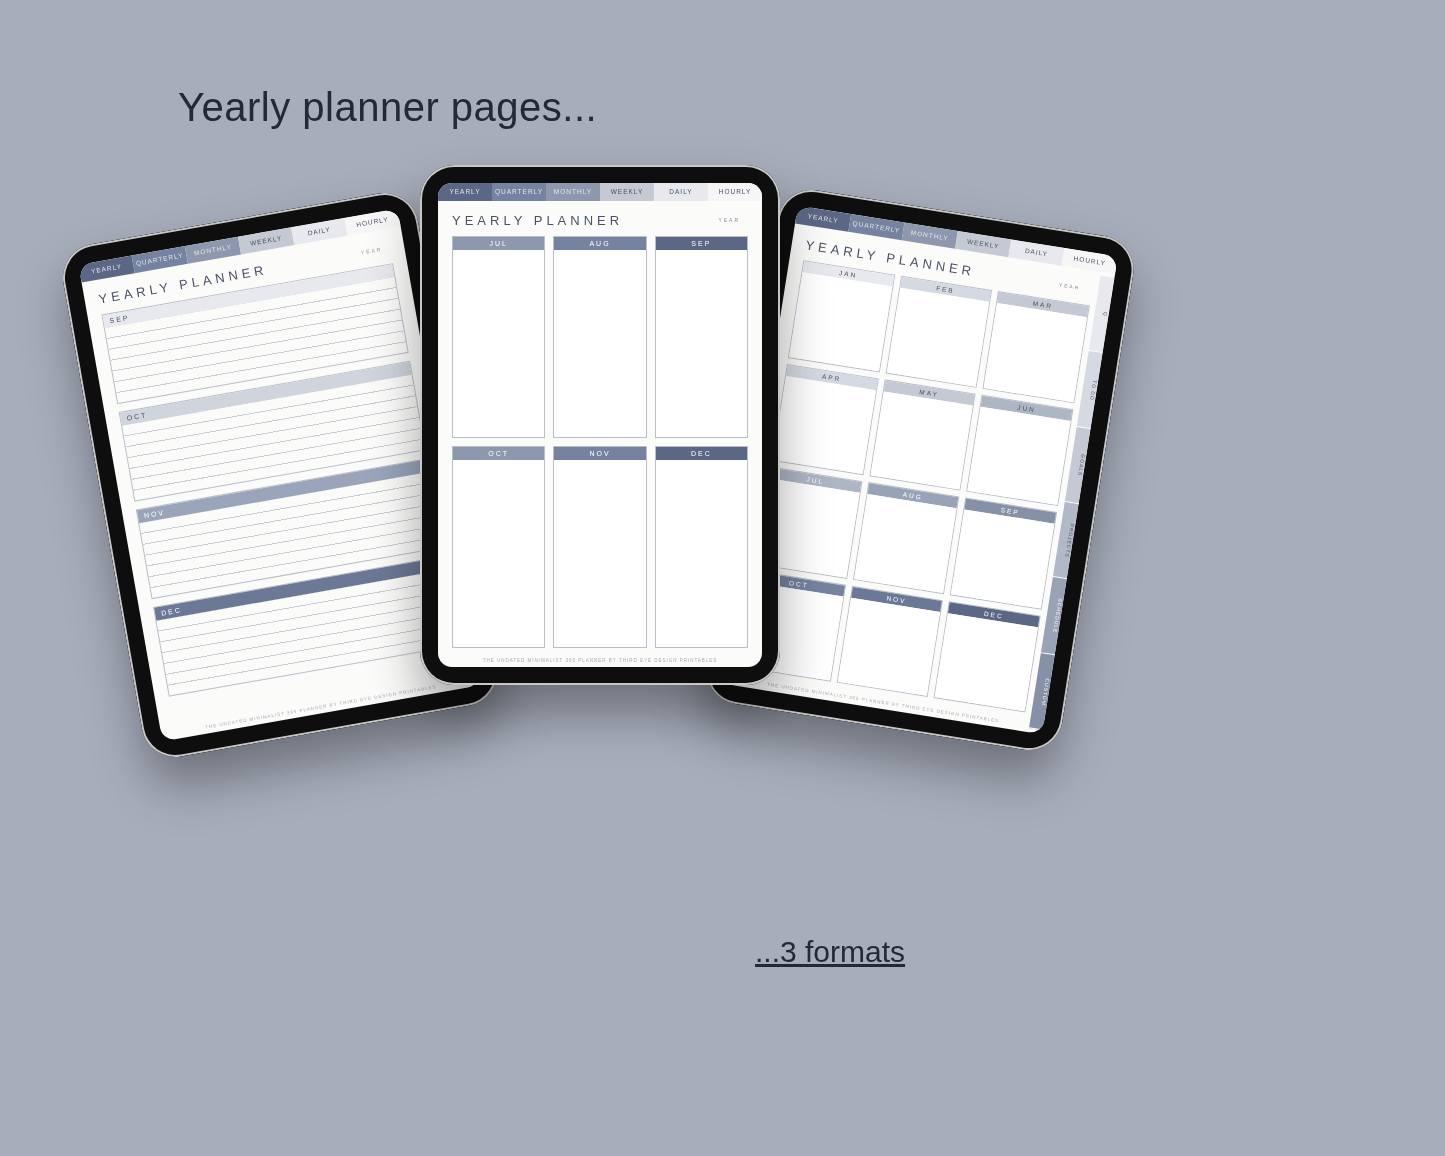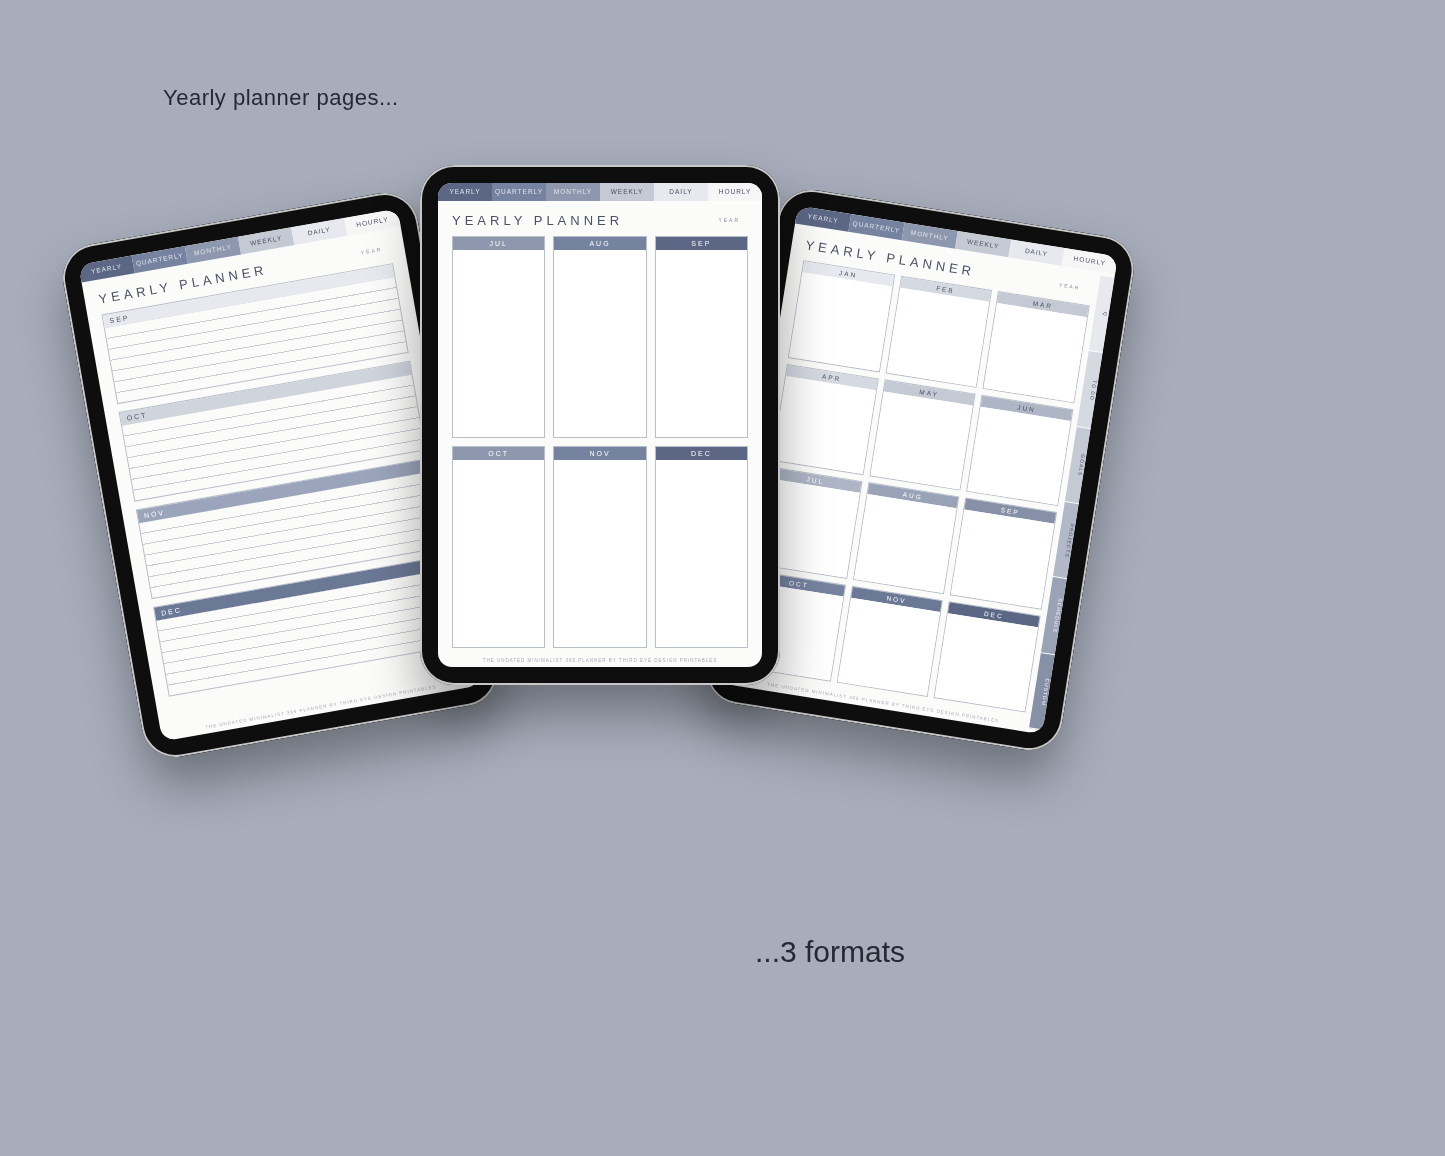--- a/index.html
+++ b/index.html
@@ -2,22 +2,22 @@
 <html><head>
 <meta charset="utf-8">
 <style>
   * { margin:0; padding:0; box-sizing:border-box; }
   body {
     width:1445px; height:1156px;
     background:#a7adbb;
     font-family: "Helvetica Neue", Arial, sans-serif;
     position:relative; overflow:hidden;
   }
-  .heading { position:absolute; left:163px; top:85px; font-size:22px; color:#232a34; letter-spacing:0.5px; }
-  .footer  { position:absolute; left:755px; top:935px; font-size:30px; color:#232a34; }
+  .heading { position:absolute; left:178px; top:85px; font-size:40px; color:#232a34; letter-spacing:0.5px; }
+  .footer  { position:absolute; left:755px; top:935px; font-size:30px; color:#232a34;text-decoration:underline; }
 
   
   .tablet {
     position:absolute; width:360px; height:520px;
     background:#0e0e0e; border-radius:34px;
     padding:18px;
     box-shadow: 0 28px 50px rgba(0,0,0,.35), 0 0 0 2px #c7c7c7 inset;
   }
   .screen {
     width:100%; height:100%;

